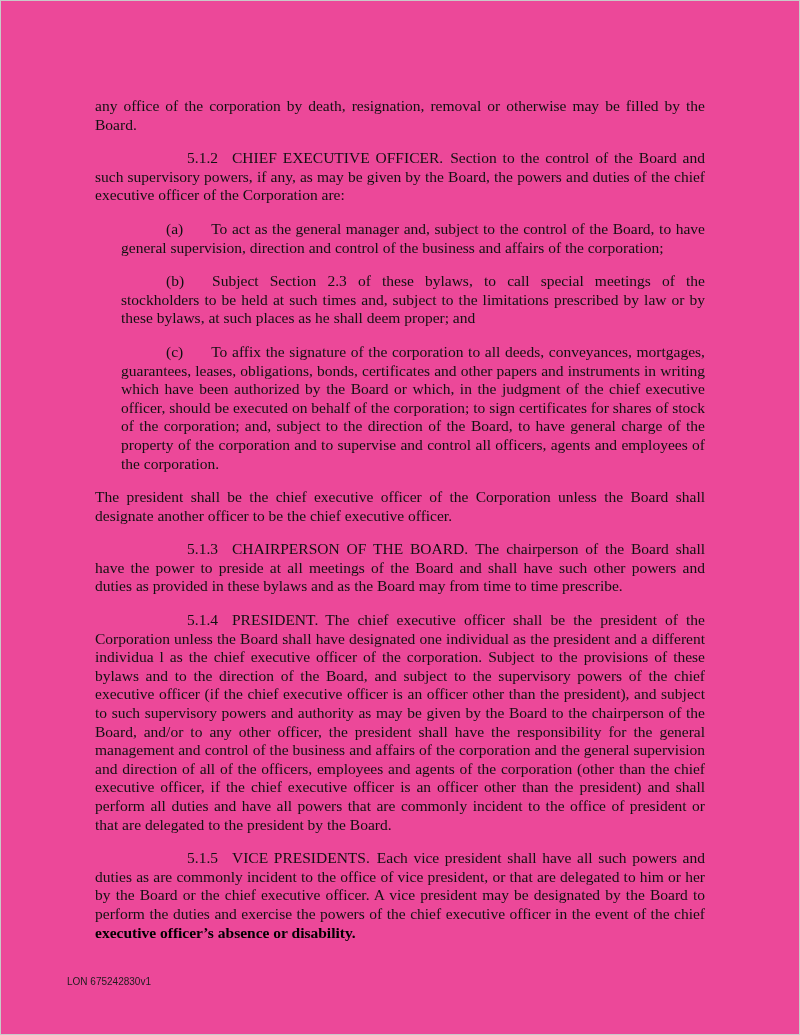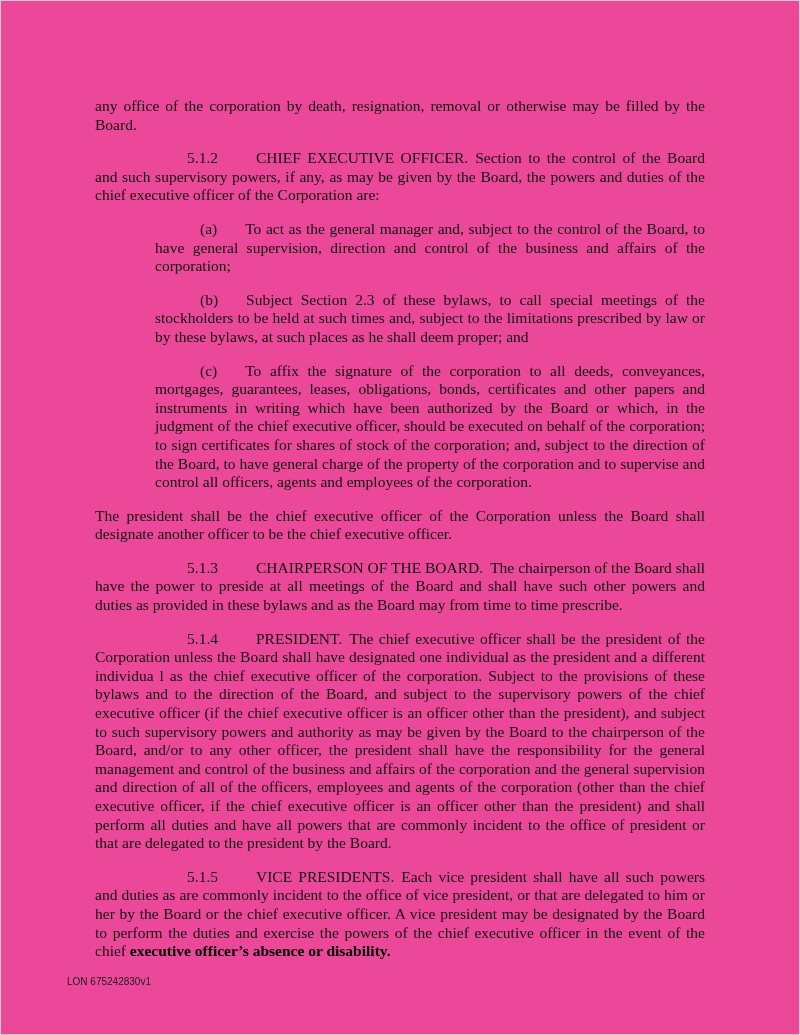--- a/index.html
+++ b/index.html
@@ -29,25 +29,25 @@
   p.para {
     margin: 0 0 15px 0;
     text-align: justify;
     text-justify: inter-word;
   }
   p.para:last-child { margin-bottom: 0; }
   p.section {
     text-indent: 92px;
   }
   p.item {
-    margin-left: 60px;
+    margin-left: 26px;
     text-indent: 45px;
   }
   .sec-num { margin-right: 14px; }
-  .sec-head { margin-right: 7px; margin-left: 24px; }
+  .sec-head { margin-right: 7px; }
   .item-label { margin-right: 28px; }
   .emphasis-tail {
     font-weight: 700;
     color: #000000;
   }
   .footer-page-number {
     position: absolute;
     left: 0;
     right: 0;
     top: 954px;

